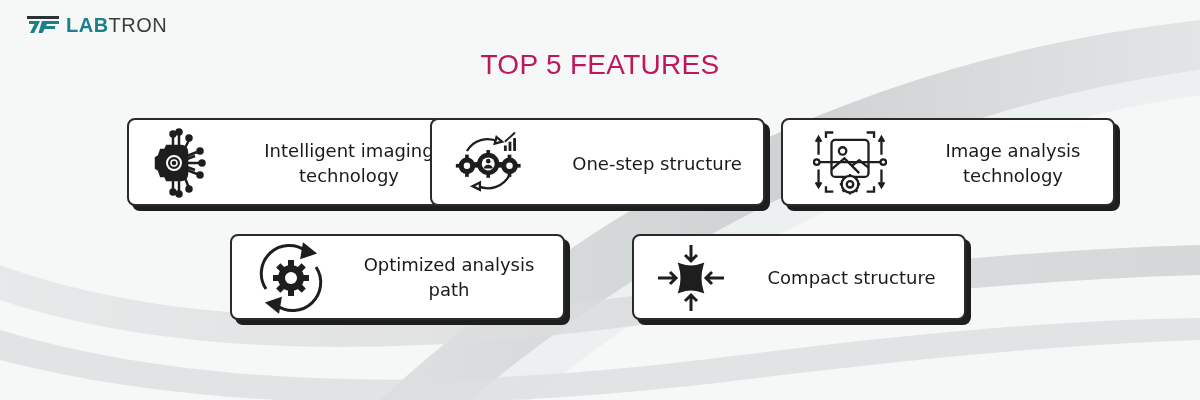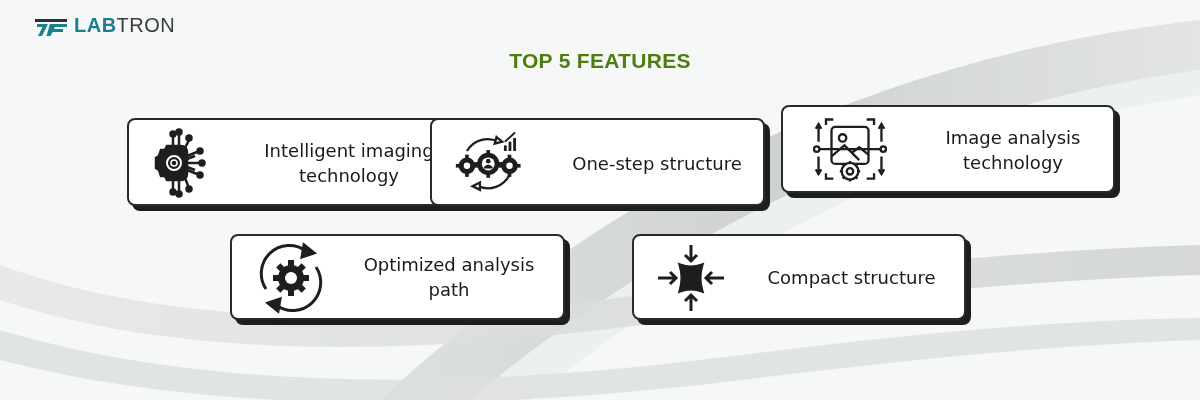--- a/index.html
+++ b/index.html
@@ -4,31 +4,31 @@
 <style>
   * { box-sizing: border-box; margin: 0; padding: 0; }
   html, body { width: 1200px; height: 400px; overflow: hidden; }
   body {
     position: relative;
     background: #f6f7f7;
     font-family: "Liberation Sans", sans-serif;
   }
   .bg { position: absolute; left: 0; top: 0; width: 1200px; height: 400px; }
   .logo {
-    position: absolute; left: 34px; top: 14px;
-    display: flex; align-items: flex-end; gap: 6px;
+    position: absolute; left: 26px; top: 14px;
+    display: flex; align-items: flex-start; gap: 6px;
   }
   .logo-mark { width: 34px; height: 20px; }
   .logo-text { font-size: 20px; letter-spacing: 0.5px; }
   .logo-text .a { color: #1b7f8e; font-weight: bold; }
   .logo-text .b { color: #3a3d40; }
   .title {
     position: absolute; left: 0; width: 1200px; top: 49px;
-    text-align: center; font-size: 21px; font-weight: bold;
-    color: #4d7c0f; letter-spacing: 0.3px;
+    text-align: center; font-size: 28px; font-weight: normal;
+    color: #be185d; letter-spacing: 0.3px;
   }
   .card {
     position: absolute;
     background: #ffffff;
     border: 2px solid #2a2a2a;
     border-radius: 8px;
     box-shadow: 5px 5px 0 #1e1e1e;
     display: flex; align-items: center;
   }
   .card .icon {
@@ -124,21 +124,21 @@
     <circle cx="37" cy="35" r="2.5" fill="#1e1e1e" stroke="none"></circle>
     <path d="M32 43 a5 4 0 0 1 10 0 z" fill="#1e1e1e" stroke="none"></path>
     <rect x="54" y="18" width="3" height="6" fill="#1e1e1e" stroke="none"></rect>
     <rect x="59" y="14" width="3" height="10" fill="#1e1e1e" stroke="none"></rect>
     <rect x="64" y="10" width="3" height="14" fill="#1e1e1e" stroke="none"></rect>
     <path d="M55 14 L66 4" stroke-width="2"></path>
   </svg>
   <div class="label" style="left:120px; width:210px; top:31px;">One-step structure</div>
 </div>
 
-<div class="card" style="left:781px; top:105px; width:334px; height:88px;">
+<div class="card" style="left:781px; top:118px; width:334px; height:88px;">
   <svg class="icon" style="left:30px; top:6px;" viewBox="0 0 80 74" fill="none" stroke="#1e1e1e" stroke-width="2.5">
     <path d="M14 10 V4 H22 M58 4 H66 V10 M14 62 V68 H22 M58 68 H66 V62"></path>
     <rect x="20" y="12" width="40" height="40" rx="4"></rect>
     <circle cx="32" cy="24" r="4"></circle>
     <path d="M20 44 L34 32 L50 48 M42 40 L50 34 L60 42"></path>
     <path d="M4 36 H76"></path>
     <circle cx="4" cy="36" r="3" fill="#fff"></circle>
       <circle cx="76" cy="36" r="3" fill="#fff"></circle>
     <path d="M6 28 V10 M3 14 L6 9 L9 14 M74 28 V10 M71 14 L74 9 L77 14"></path>
     <path d="M6 44 V62 M3 58 L6 63 L9 58 M74 44 V62 M71 58 L74 63 L77 58"></path>

